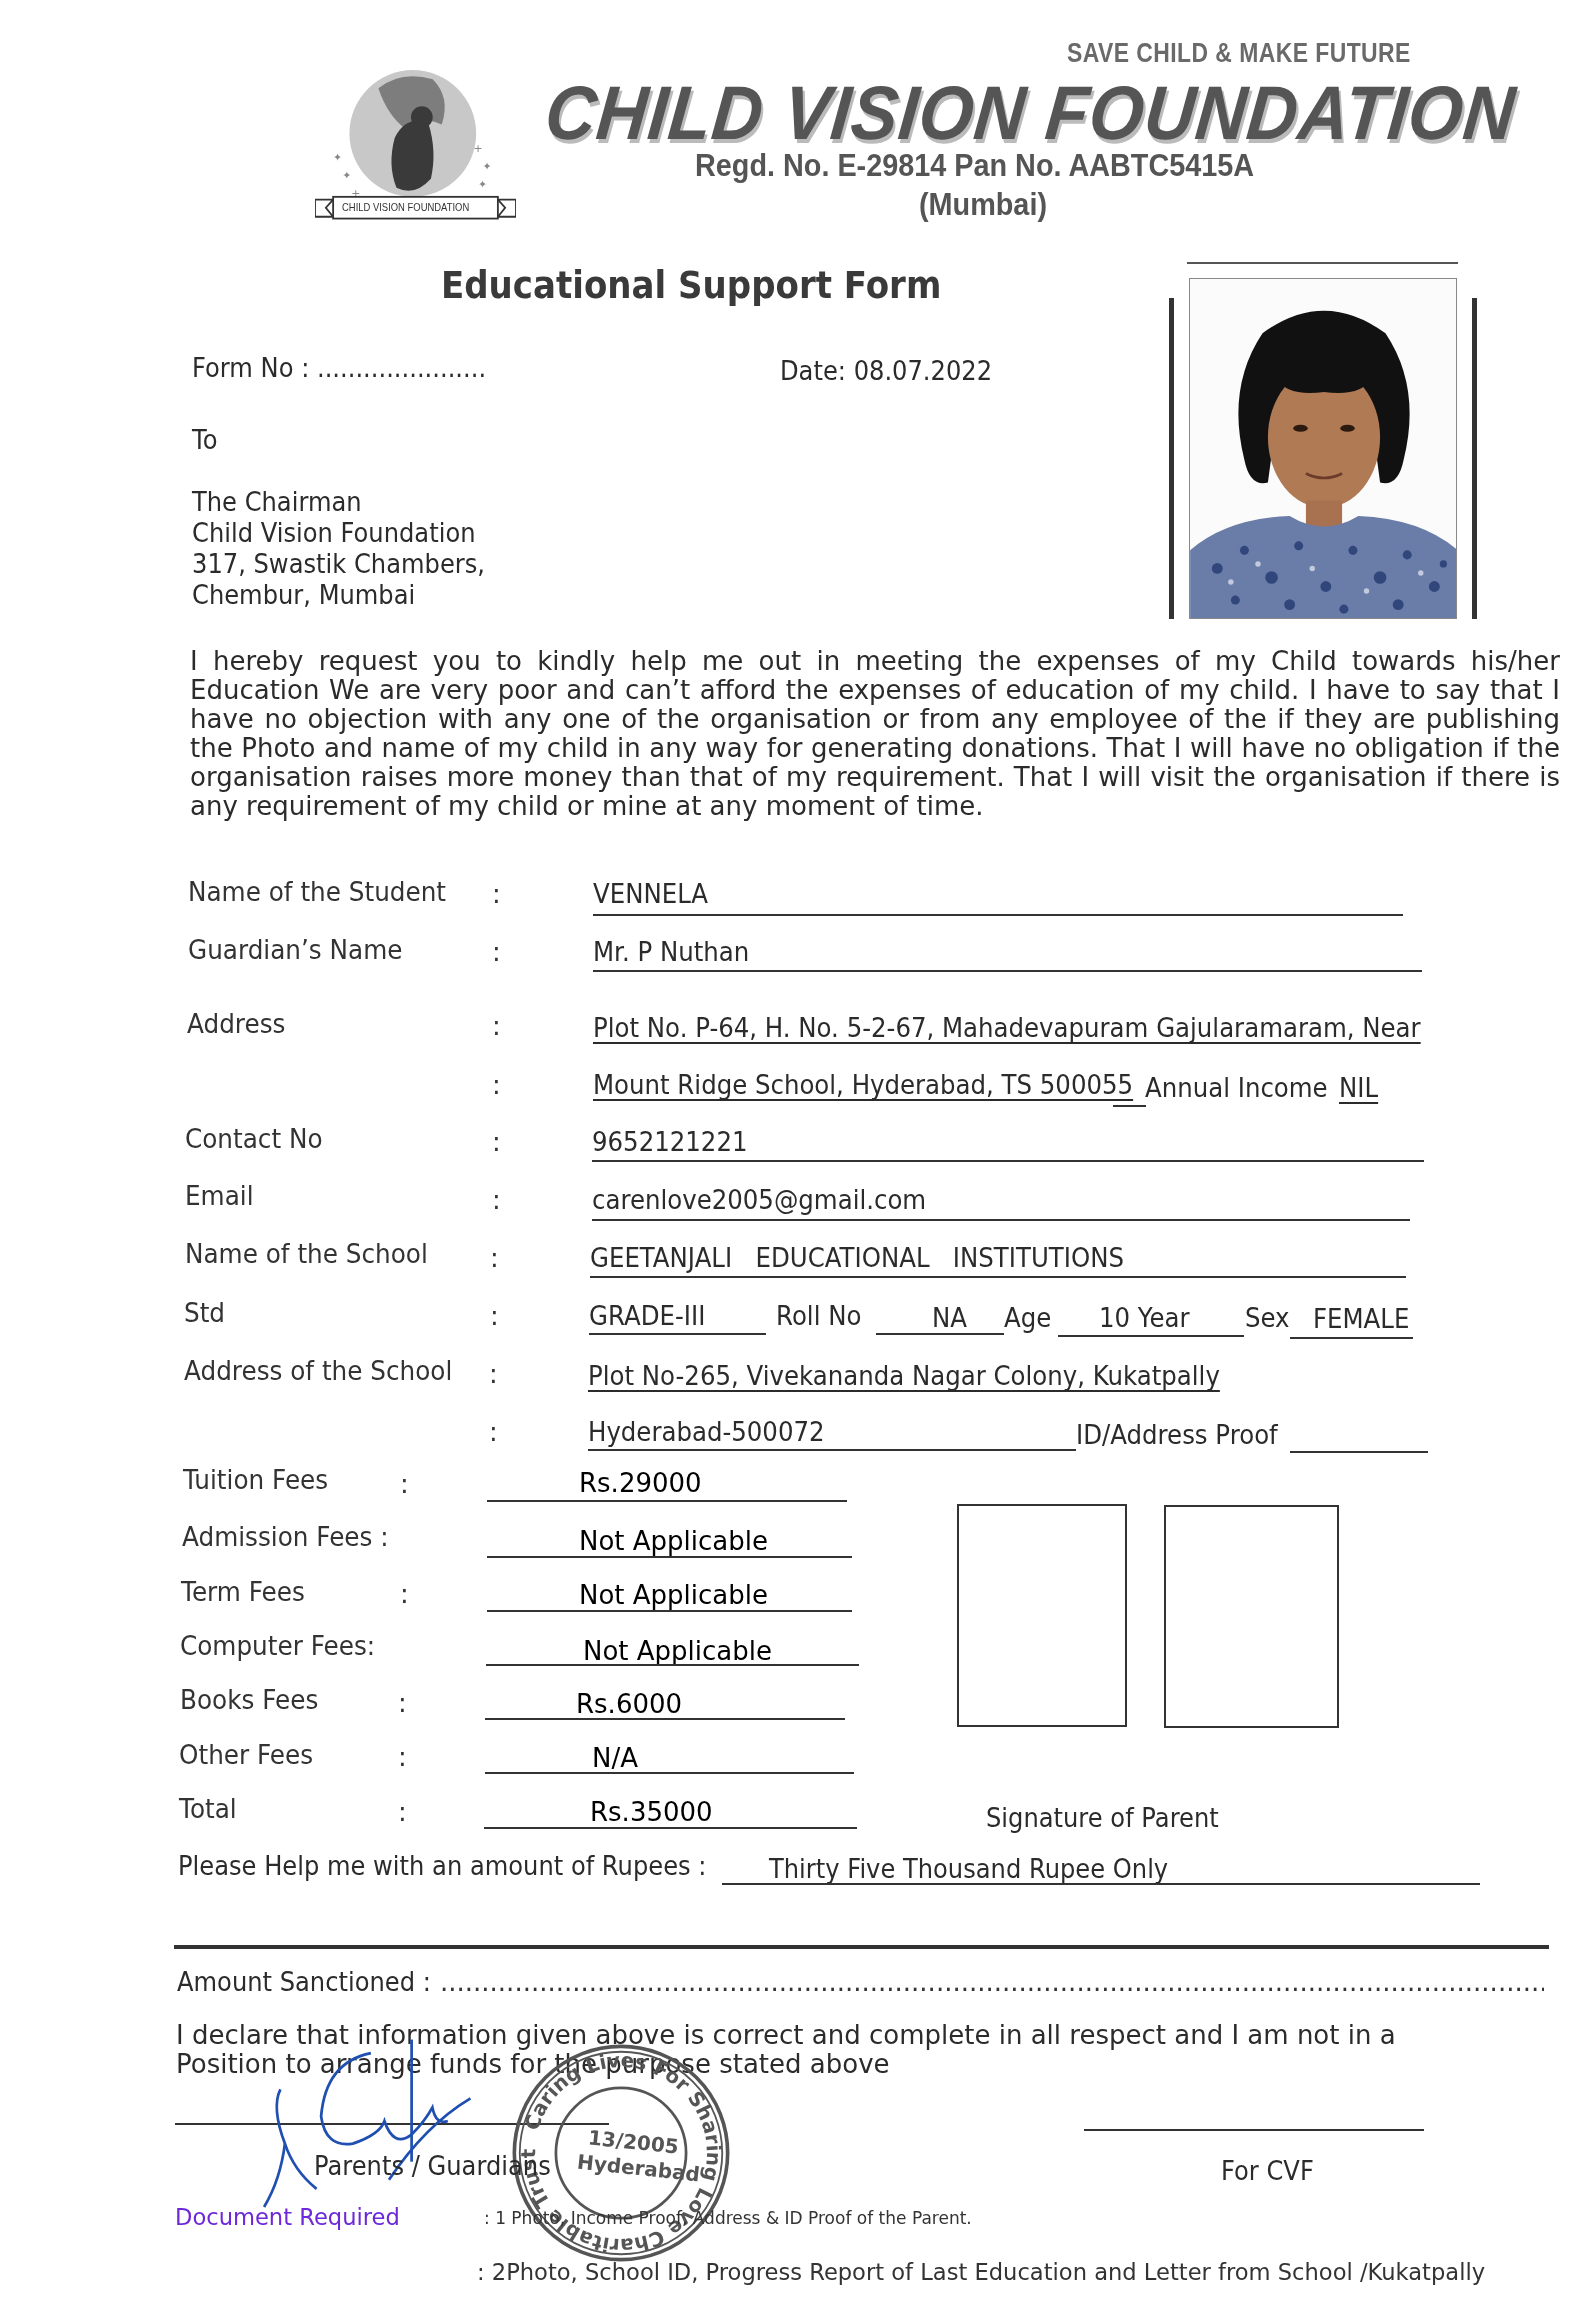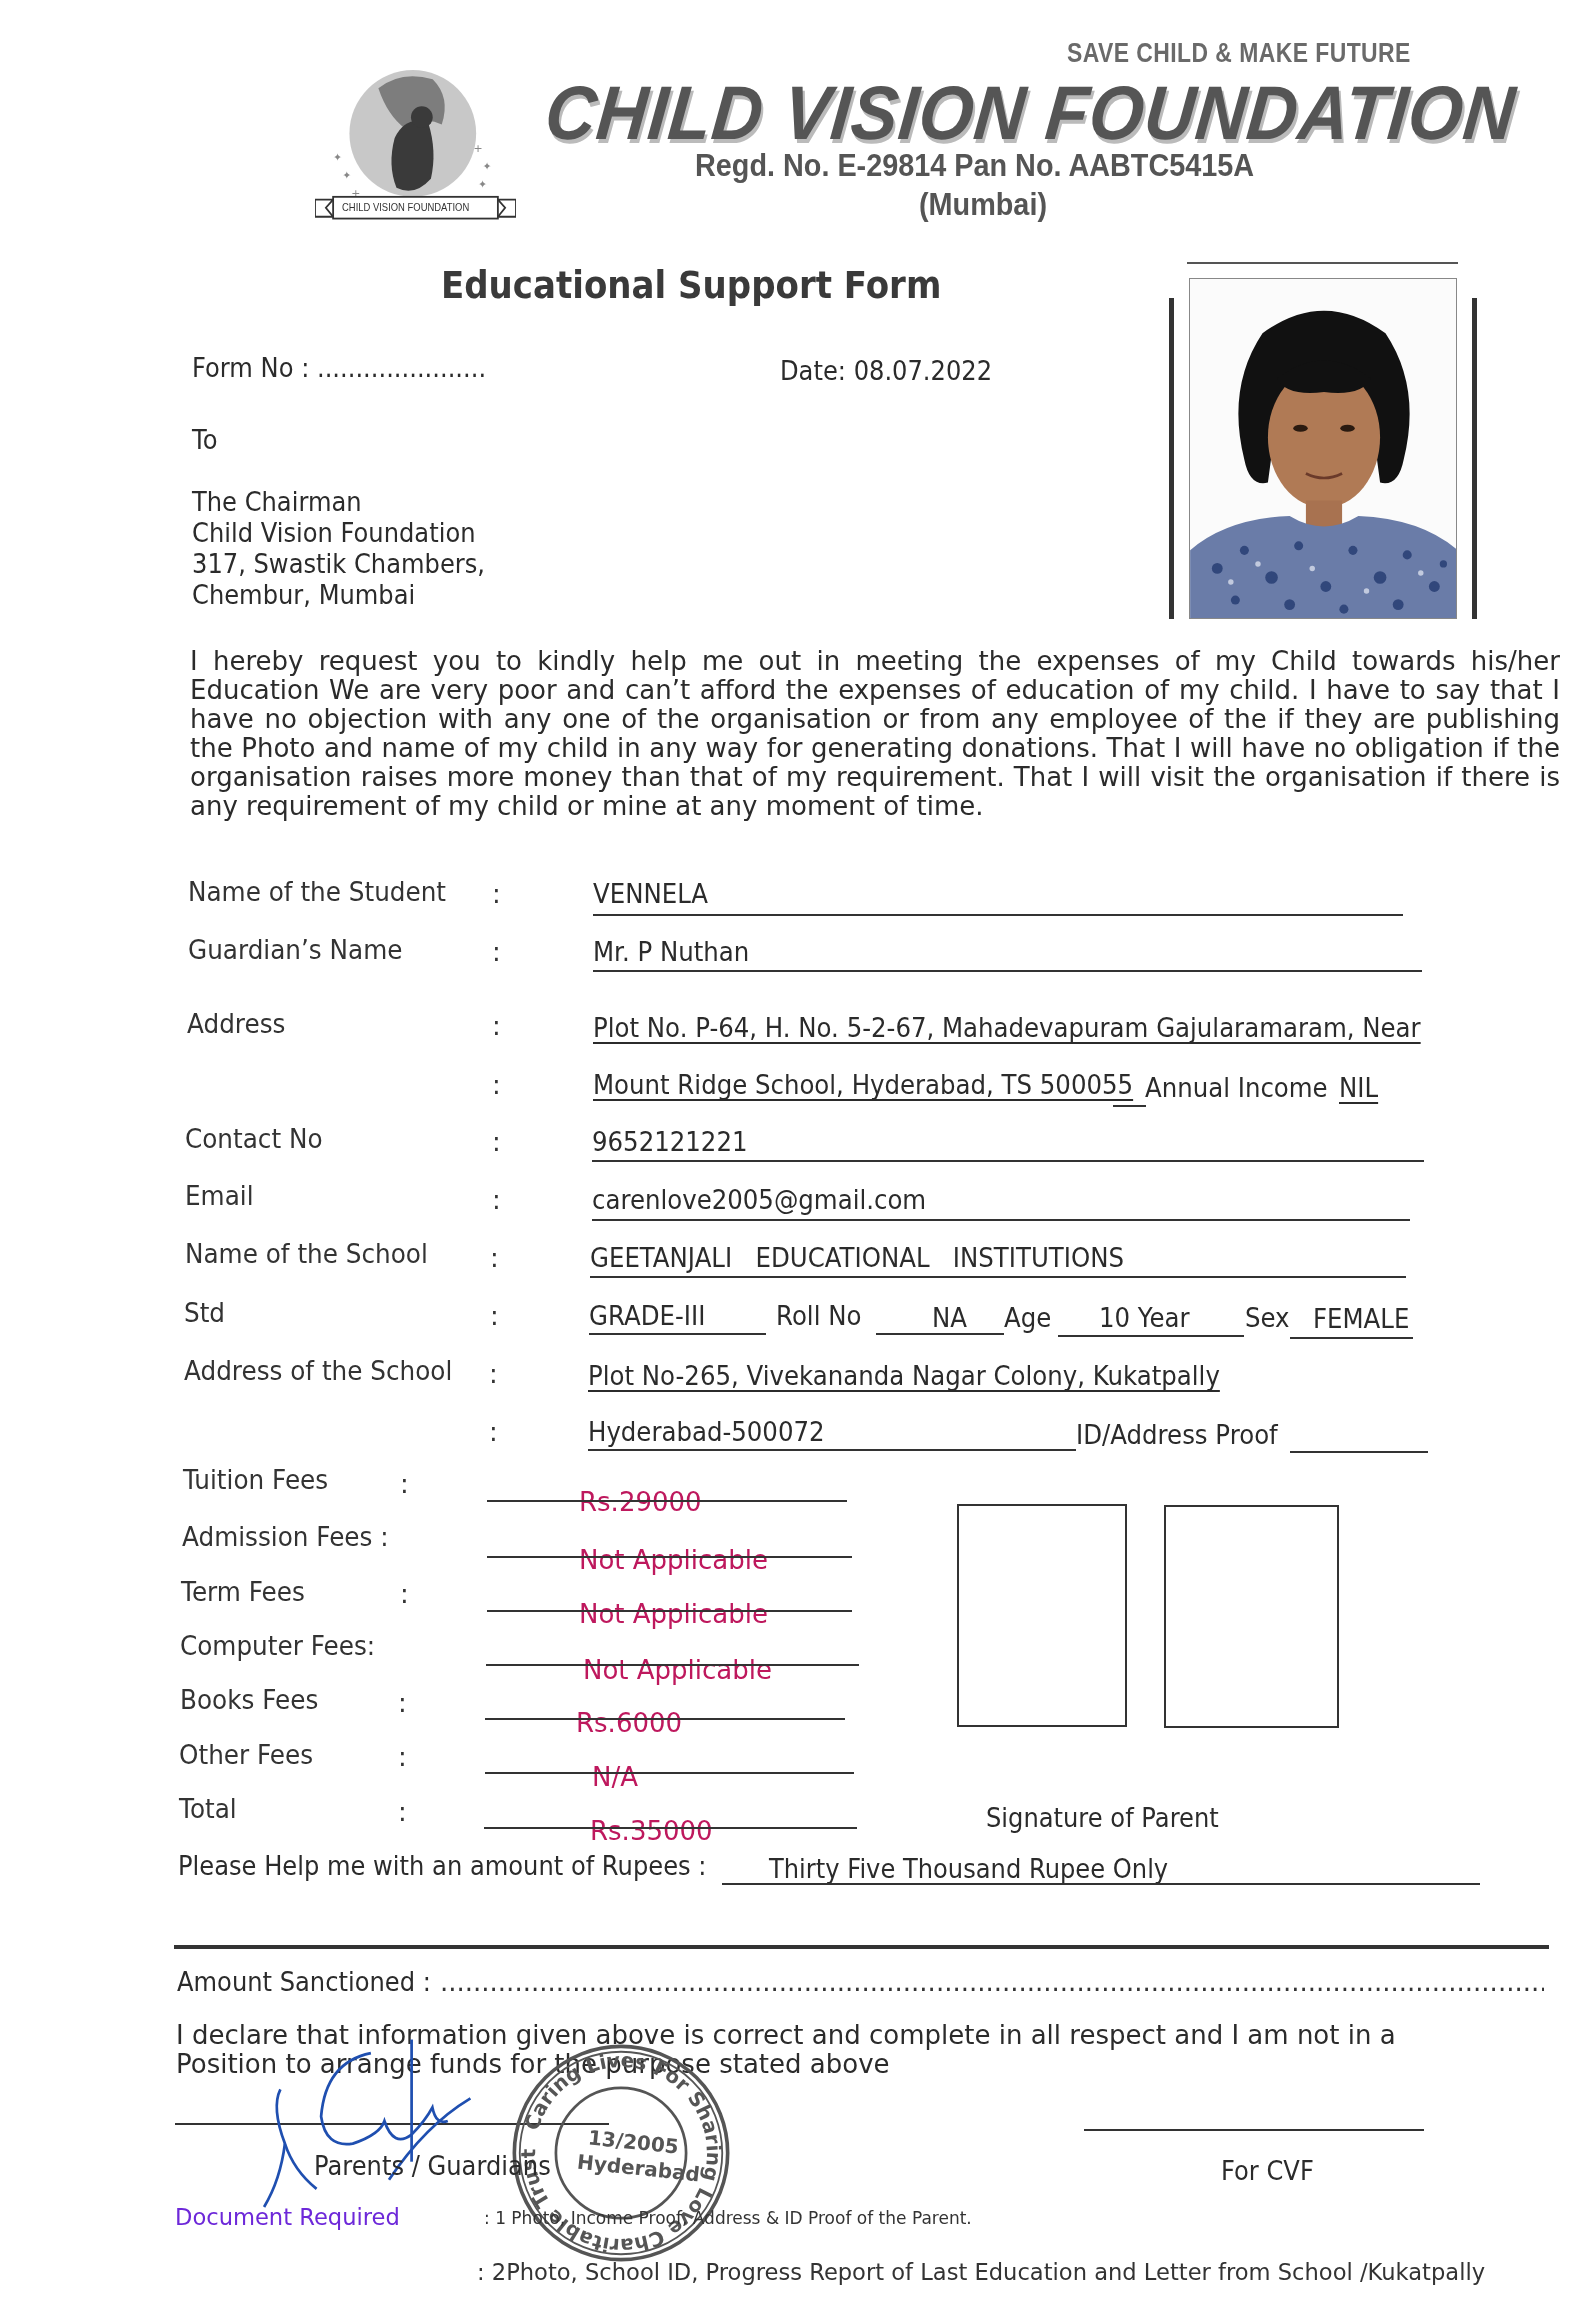--- a/index.html
+++ b/index.html
@@ -29,21 +29,21 @@
     .para { left: 190px; top: 647px; width: 1370px; font-size: 26px; line-height: 29px; color: #2b2b2b; text-align: justify; }
 
     
     .label { font-size: 26px; color: #333; white-space: nowrap; transform: scaleX(0.95); transform-origin: left top; }
     .colon { font-size: 26px; color: #333; }
     .val { font-size: 26px; color: #2b2b2b; white-space: nowrap; text-decoration: underline; text-underline-offset: 5.4px; text-decoration-thickness: 1.8px; transform: scaleX(0.94); transform-origin: left top; }
     .line { height: 1.8px; background: #333; }
     .val-plain { font-size: 26px; color: #2b2b2b; white-space: nowrap; transform: scaleX(0.94); transform-origin: left top; }
 
     
-    .fee-val { font-size: 26px; color: #be185d; white-space: nowrap; margin-top: 19px; }
+    .fee-val { font-size: 26px; color: #000000; white-space: nowrap; }
 
     .box { border: 2.7px solid #333; }
 
     .divider { left: 174px; top: 1945px; width: 1375px; height: 3.6px; background: #333; }
 
     .dots { font-size: 26px; color: #333; white-space: nowrap; overflow: hidden; }
 
     
     .stamp { left: 508px; top: 2040px; width: 226px; height: 226px; }
     .signature { left: 244px; top: 2035px; width: 299px; height: 181px; }

